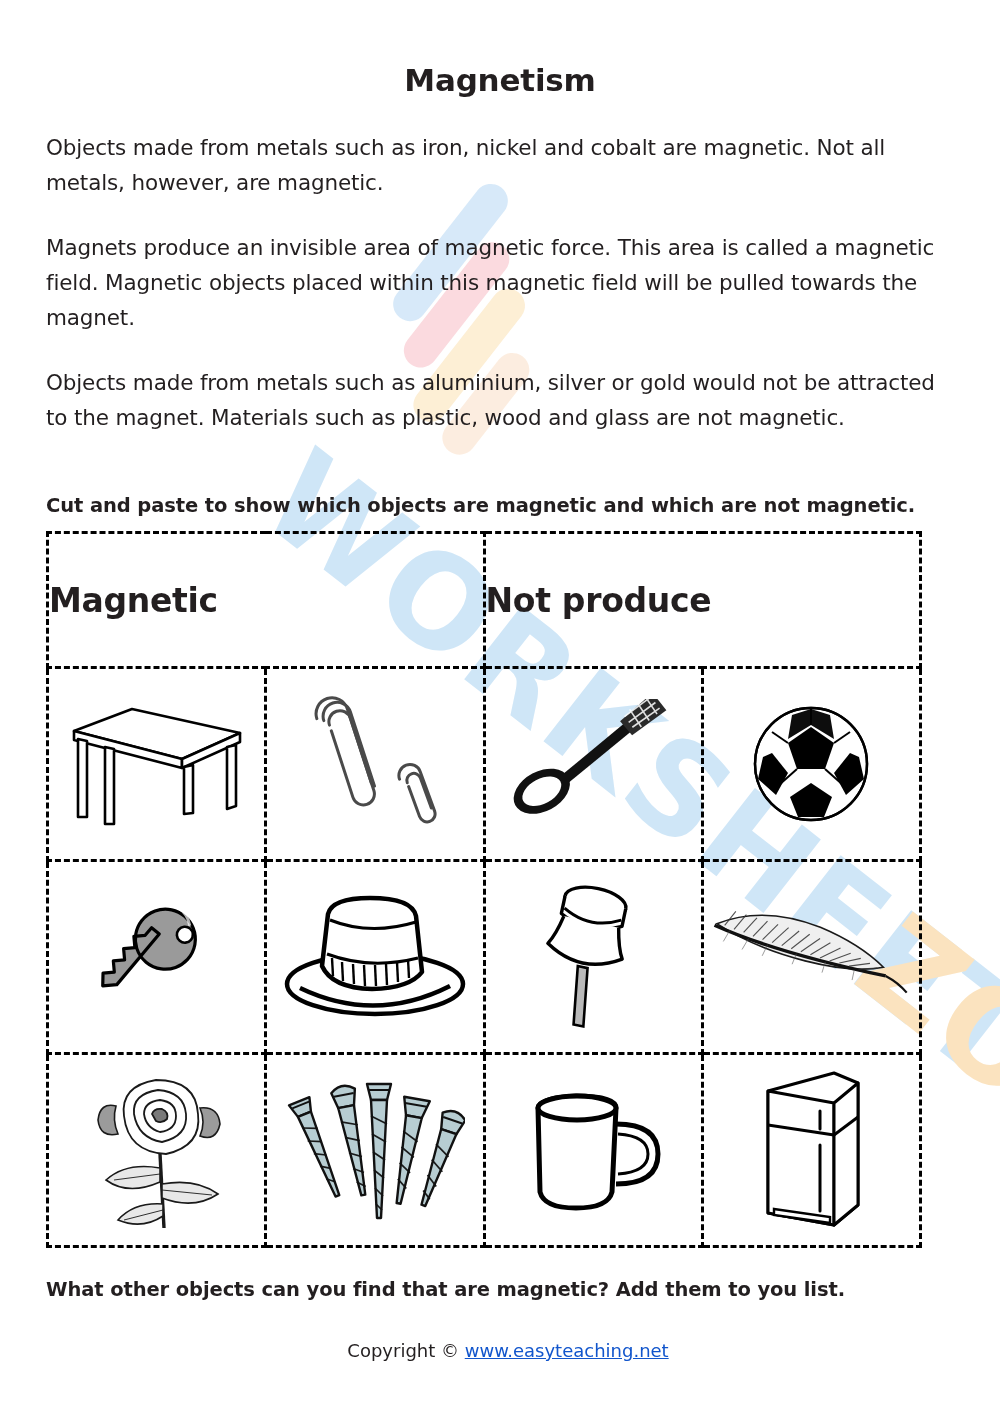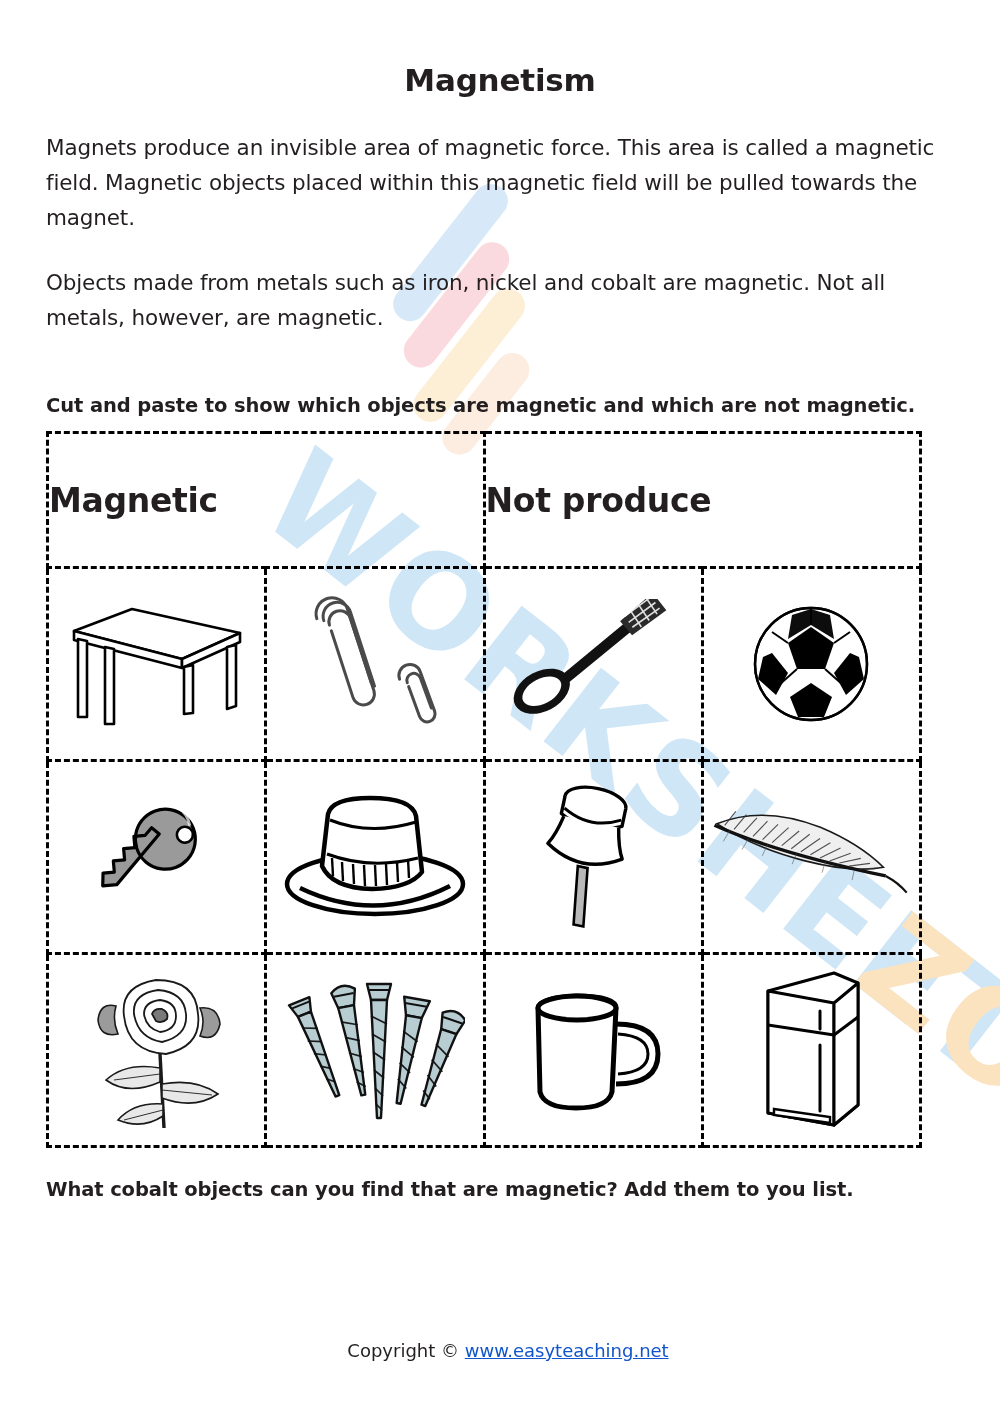--- a/index.html
+++ b/index.html
@@ -133,22 +133,23 @@
     <text x="150" y="700" font-family="'DejaVu Sans','Liberation Sans',sans-serif" font-size="128" font-weight="bold" fill="#cfe6f7" letter-spacing="2">WORKSHEET</text>
     <text x="905" y="700" font-family="'DejaVu Sans','Liberation Sans',sans-serif" font-size="128" font-weight="bold" fill="#fbe3bf" letter-spacing="2">ZONE</text>
   </g>
 </svg>
 
 <div class="page">
 
   <h1 id="page-title">Magnetism</h1>
 
   <div id="intro-paragraphs">
+    <p class="body-text">Objects made from metals such as iron, nickel and cobalt are magnetic. Not all metals, however, are magnetic.</p>
     <p class="body-text">Magnets produce an invisible area of magnetic force. This area is called a magnetic field. Magnetic objects placed within this magnetic field will be pulled towards the magnet.</p>
-    <p class="body-text">Objects made from metals such as iron, nickel and cobalt are magnetic. Not all metals, however, are magnetic.</p>
+    <p class="body-text">Objects made from metals such as aluminium, silver or gold would not be attracted to the magnet. Materials such as plastic, wood and glass are not magnetic.</p>
   </div>
 
   <p id="cut-paste-instruction">Cut and paste to show which objects are magnetic and which are not magnetic.</p>
 
   <table id="sorting-grid">
     <tbody>
       <tr>
         <td class="grid-header" colspan="2">Magnetic</td>
         <td class="grid-header" colspan="2">Not produce</td>
       </tr>
@@ -447,18 +448,18 @@
                 <path d="M74 80 L74 146"></path>
               </g>
               <path d="M28 144 L84 152 L84 158 L28 150 Z" fill="#ffffff" stroke="#000000" stroke-width="2.4"></path>
             </svg>
           </div>
         </td>
       </tr>
     </tbody>
   </table>
 
-  <p id="find-more-instruction">What cobalt objects can you find that are magnetic? Add them to you list.</p>
+  <p id="find-more-instruction">What other objects can you find that are magnetic? Add them to you list.</p>
 </div>
 
 <div id="page-footer">
   <span>Copyright © </span><a id="footer-link" href="#">www.easyteaching.net</a>
 </div>
 
 </body></html>

